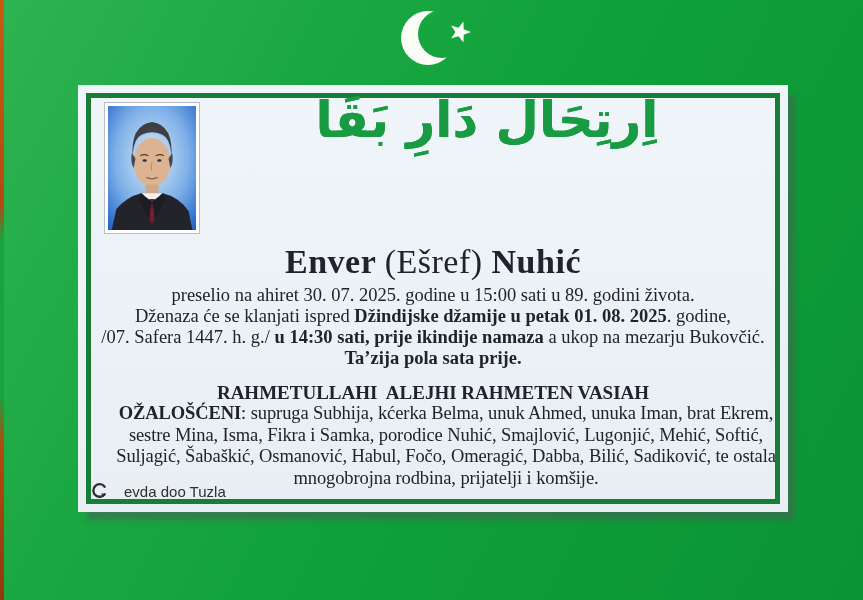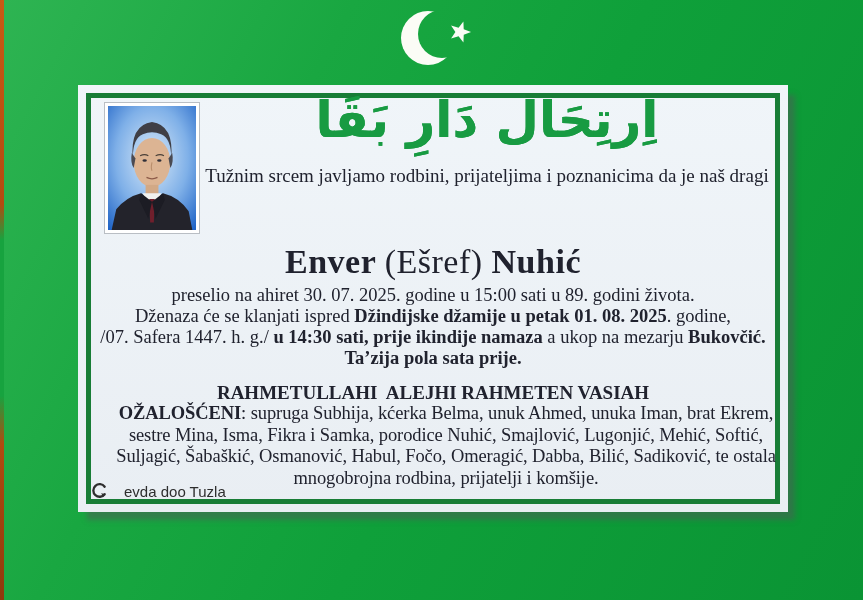--- a/index.html
+++ b/index.html
@@ -115,33 +115,32 @@
         <path d="M4,132 L9,110 Q20,97 36,93 L48,102 L60,93 Q77,97 88,112 L92,132 Z" fill="#23232b"></path>
         <polygon points="38,93 58,93 48,118" fill="#f1f1ee"></polygon>
         <polygon points="45,99 51,99 50,124 46,124" fill="#701f2c"></polygon>
         <path d="M36,93 L48,102 L44,120 L34,100 Z" fill="#1c1c24"></path>
         <path d="M60,93 L48,102 L52,120 L62,100 Z" fill="#1c1c24"></path>
       </svg>
     </div>
 
     <div class="top-right">
       <div class="calligraphy" style="color: rgb(24, 155, 66);">اِرتِحَال دَارِ بَقَا</div>
-      <div class="intro">Tužnim srcem javljamo rodbini, prijateljima i poznanicima da je naš dragi</div>
     </div>
 
     <div class="name">
       <span>Enver</span>
       <span class="paren">(Ešref)</span>
       <span>Nuhić</span>
     </div>
 
     <div class="body-lines">
         <div><span>preselio na ahiret 30. 07. 2025. godine u 15:00 sati u 89. godini života.</span></div>
         <div><span>Dženaza će se klanjati ispred </span><span style="font-weight: 700;">Džindijske džamije u petak 01. 08. 2025</span><span>. godine,</span></div>
-        <div><span>/07. Safera 1447. h. g./ </span><span style="font-weight: 700;">u 14:30 sati, prije ikindije namaza</span><span> a ukop na mezarju </span><span style="font-weight: 700;">Bukovčić.</span></div>
+        <div><span>/07. Safera 1447. h. g./ </span><span style="font-weight: 700;">u 14:30 sati, prije ikindije namaza</span><span> a ukop na mezarju </span><span style="font-weight: 400;">Bukovčić.</span></div>
         <div><span style="font-weight: 700;">Ta’zija pola sata prije.</span></div>
       </div>
 
     <div class="rahmet">RAHMETULLAHI  ALEJHI RAHMETEN VASIAH</div>
 
     <div class="mourners"><span style="font-weight: 700;">OŽALOŠĆENI</span><span>: supruga Subhija, kćerka Belma, unuk Ahmed, unuka Iman, brat Ekrem, sestre Mina, Isma, Fikra i Samka, porodice Nuhić, Smajlović, Lugonjić, Mehić, Softić, Suljagić, Šabaškić, Osmanović, Habul, Fočo, Omeragić, Dabba, Bilić, Sadiković, te ostala mnogobrojna rodbina, prijatelji i komšije.</span></div>
 
     <div class="footer">
       <span>
         <svg width="18" height="18" viewBox="0 0 20 20">

